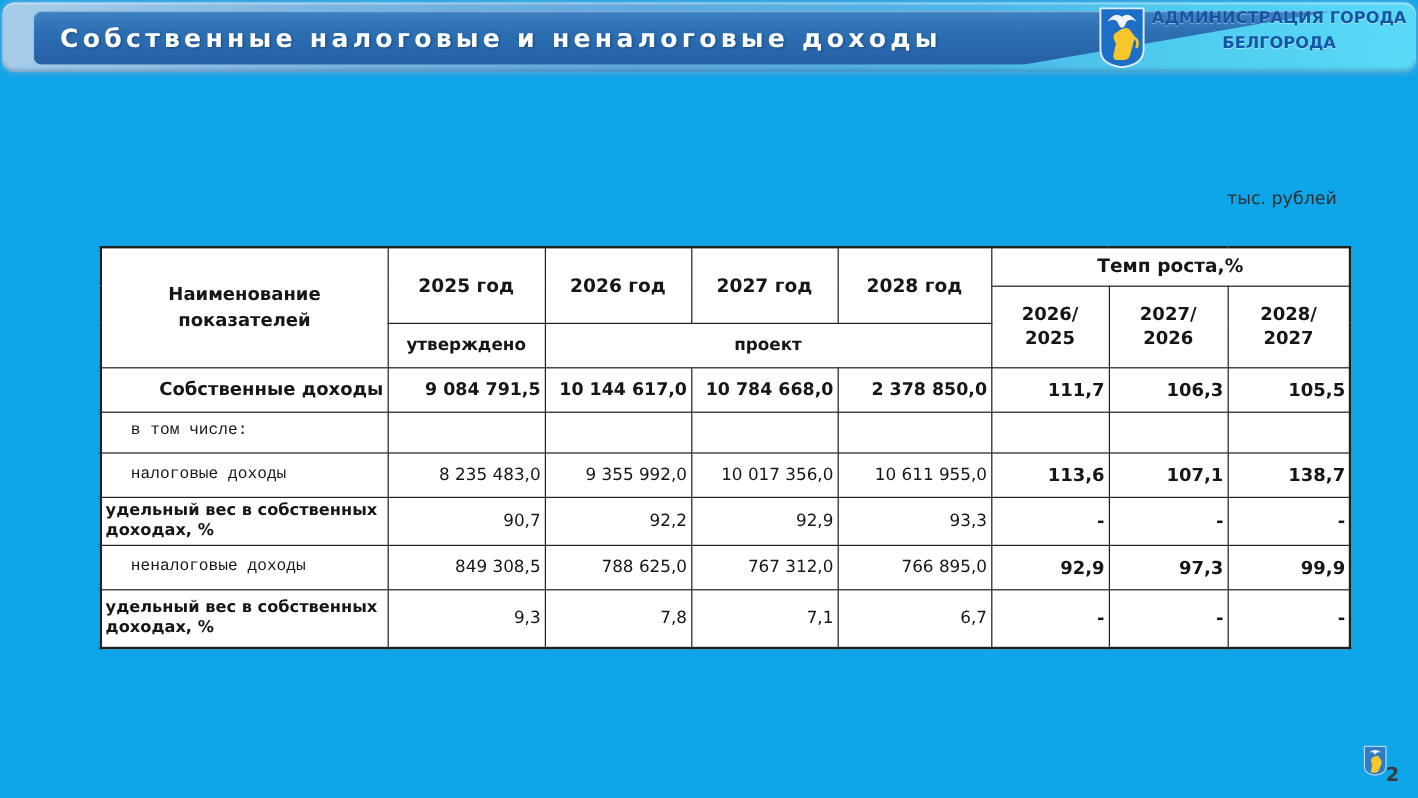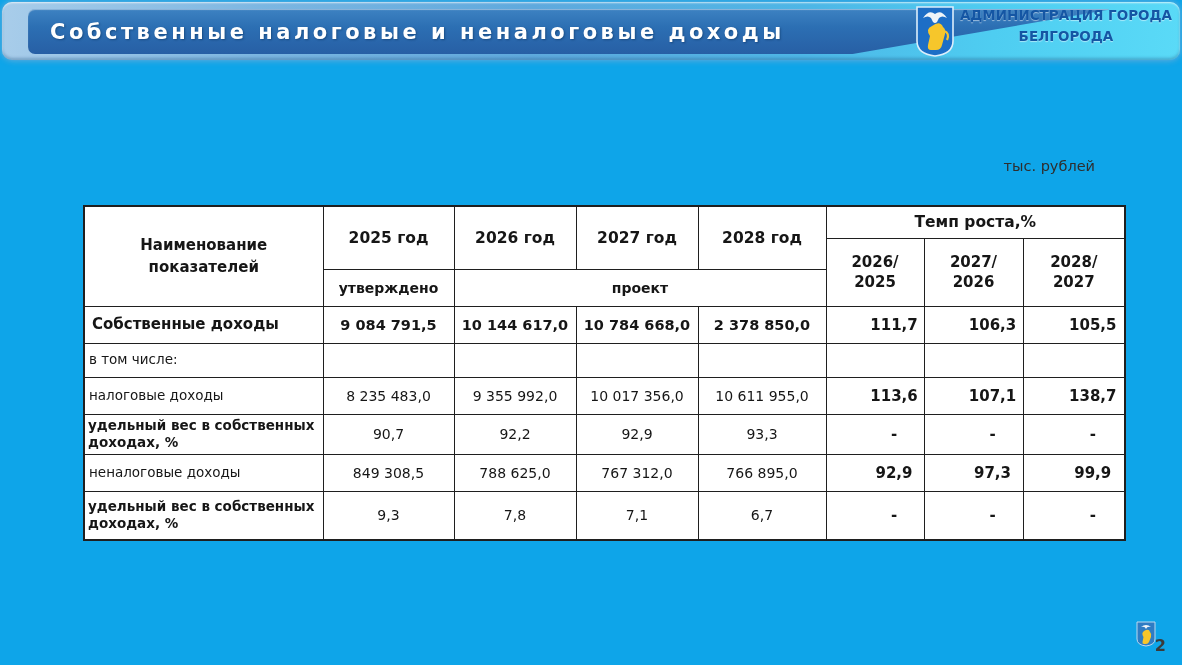--- a/index.html
+++ b/index.html
@@ -42,21 +42,21 @@
     text-shadow:0 1px 1px rgba(255,255,255,.5);
   }
 
   
   .main-title {
     position:absolute; left:85px; top:91px; width:960px;
     text-align:center; font-weight:bold; font-size:19.5px; line-height:26px;
     color:#1b2a38;
   }
   .units {
-    position:absolute; top:158px; right:87px;
+    position:absolute; top:158px; right:68px;
     font-size:14.5px; color:#2e2e2e;
   }
 
   
   .budget-table {
     position:absolute; left:83px; top:205px;
     border-collapse:collapse; table-layout:fixed; width:1041px;
     background:#ffffff;
     border:2.5px solid #1f1f1f;
   }
@@ -72,24 +72,24 @@
   tr.r0 { height:37px; } tr.r1 { height:34px; } tr.r2 { height:37px; }
   tr.r3 { height:38px; } tr.r4 { height:37px; } tr.r5 { height:49px; }
 
   th.name-col { font-size:15px; line-height:1.5; }
   th.year { font-size:15.5px; }
   th.growth-title { font-size:15.5px; }
   th.growth-col { font-size:15px; line-height:1.35; white-space:pre-line;margin-left:24px; }
   th.sub { font-size:14px;margin-top:18px; }
 
   td.lbl { text-align:left; font-size:13.5px; line-height:1.3; }
-  td.pad6  { padding-left:7px; }
-  td.pad18 { padding-left:4px; }
+  td.pad6  { padding-left:7px;text-align:right; }
+  td.pad18 { padding-left:24px;font-family:Liberation Mono, monospace; }
   td.pad3  { padding-left:3px;font-weight:bold; }
-  td.num { white-space:nowrap; }
+  td.num { white-space:nowrap;text-align:right; }
   .b { font-weight:bold; }
   td.big { font-size:14.5px; }
   td.g { font-weight:bold; font-size:15px;padding-left:41px; }
 
   
   .page-emblem { position:absolute; right:16px; bottom:10px; width:30px; height:34px; }
   .mini-coat { position:absolute; left:0; top:0; width:20px; height:26px; }
   .page-number {
     position:absolute; right:0; bottom:0;
     font-weight:bold; font-size:16px; color:#3a3a3a;

